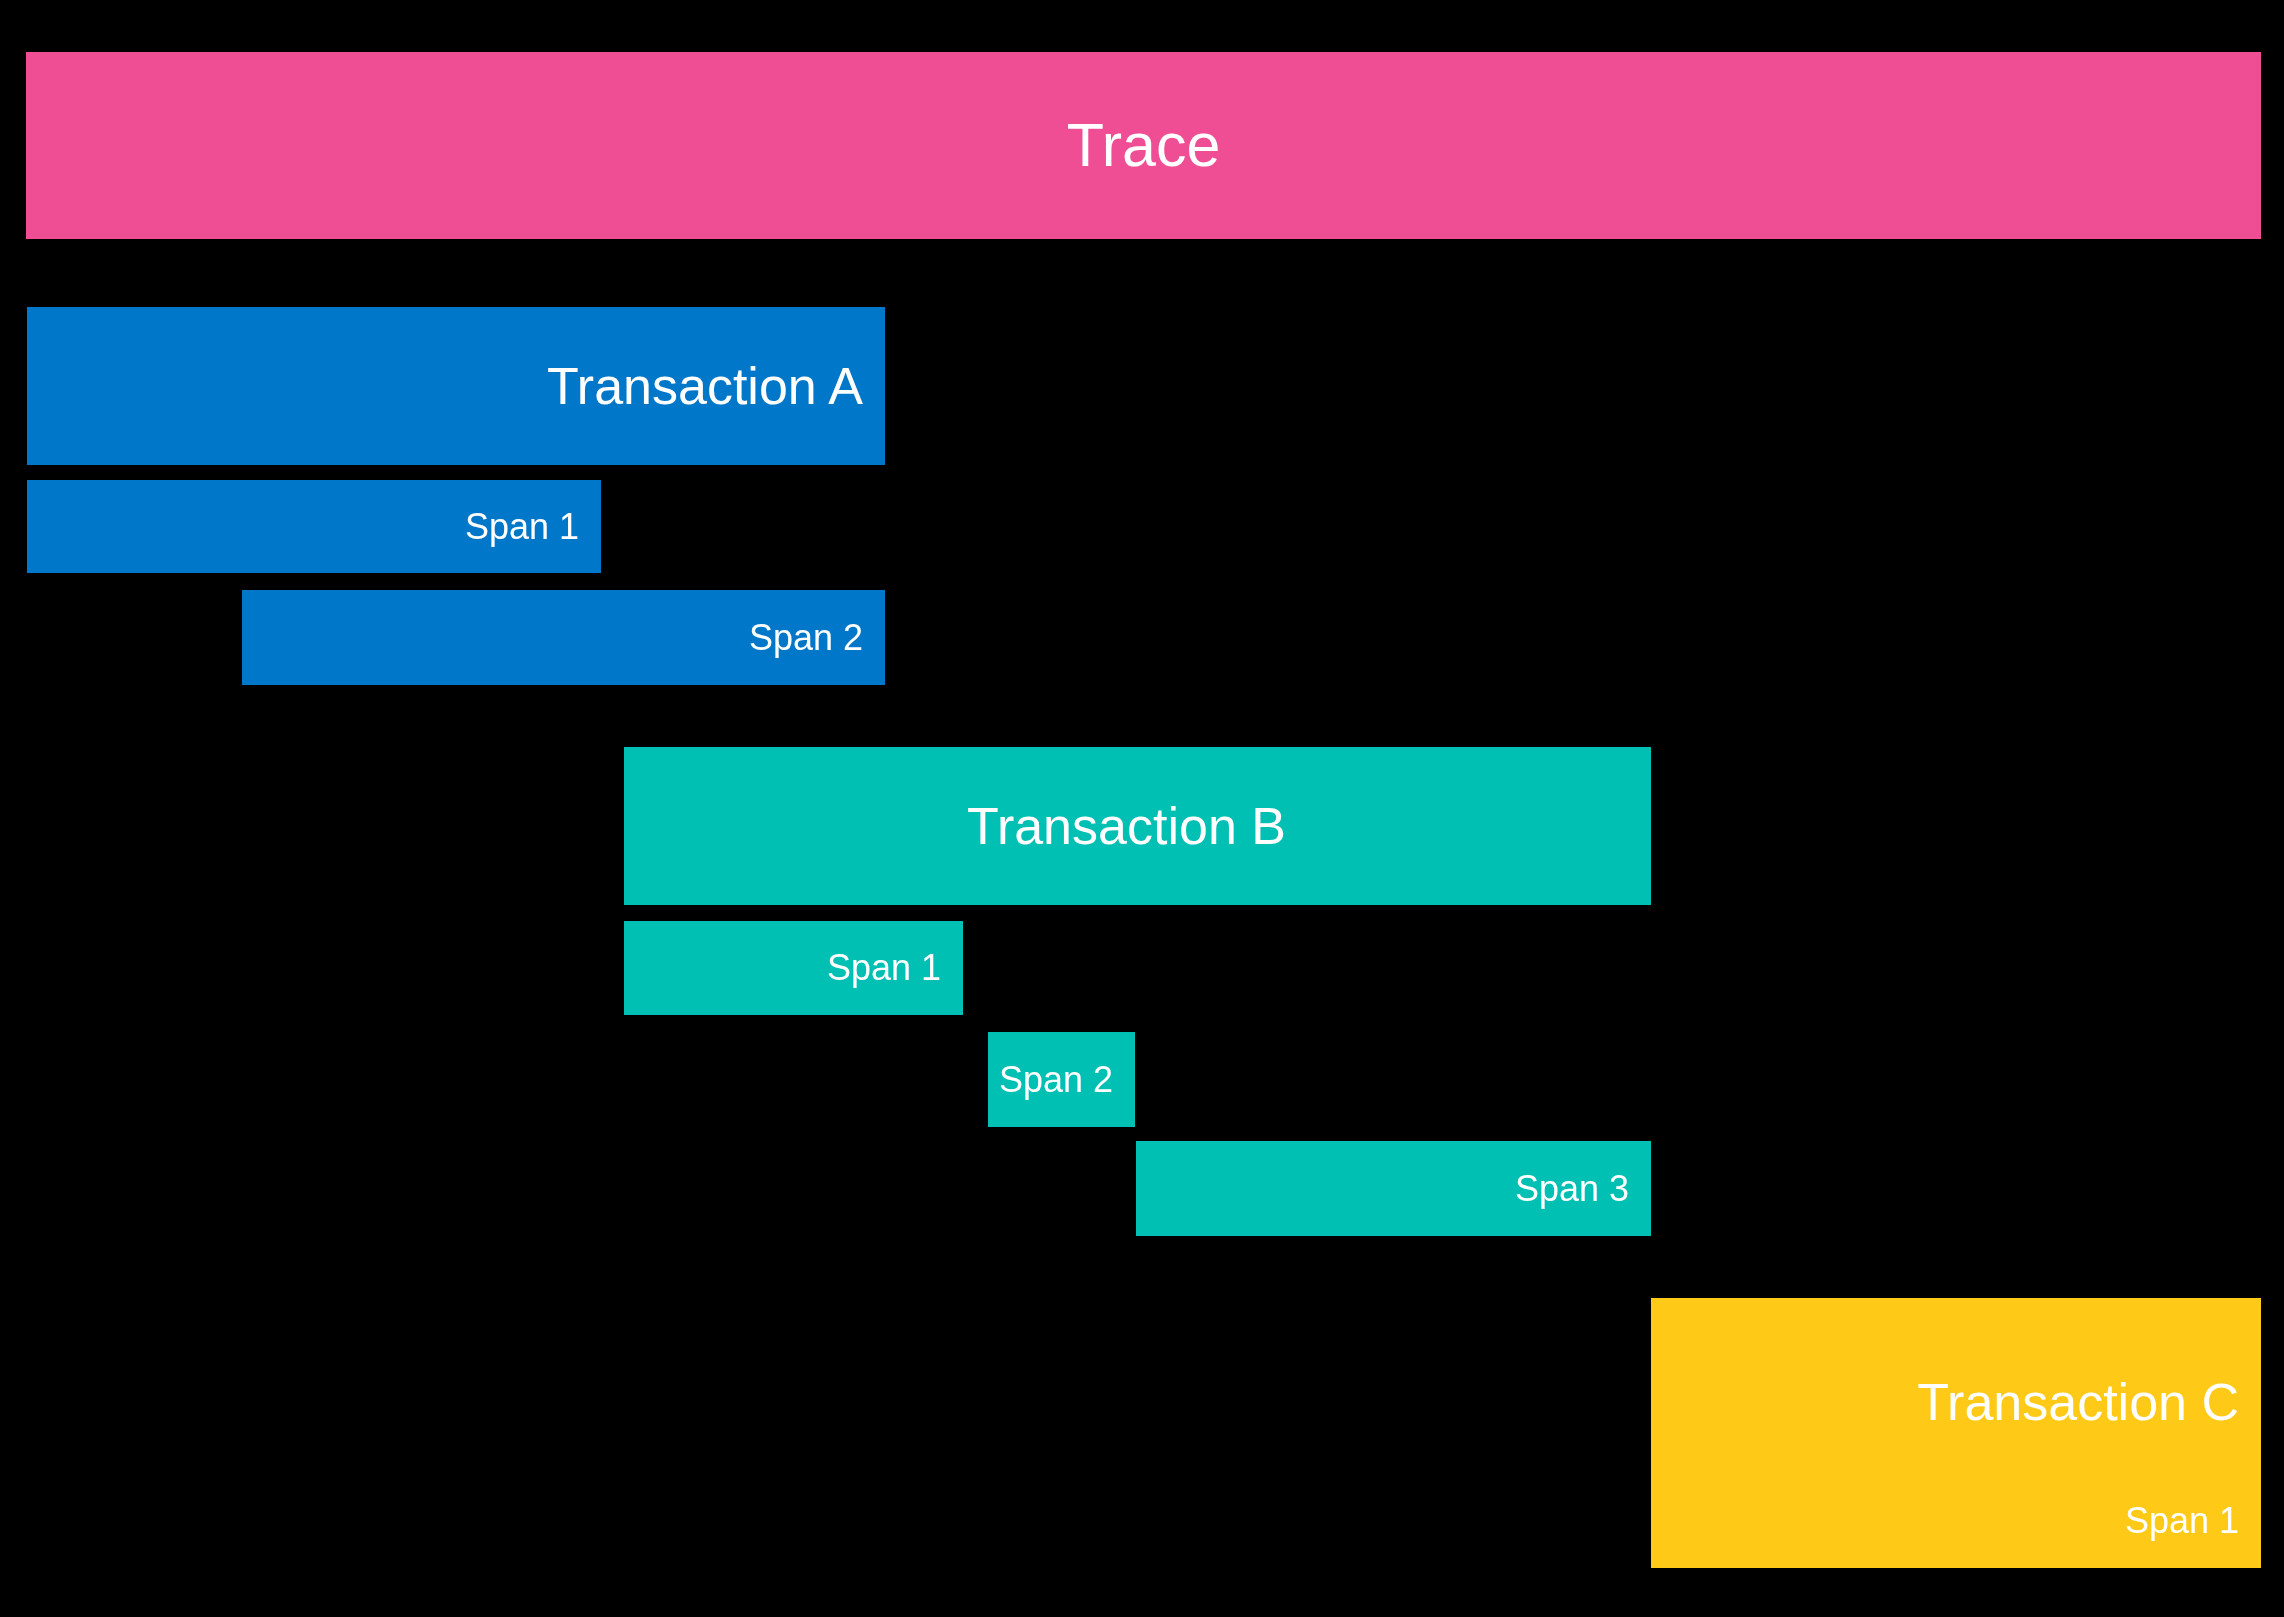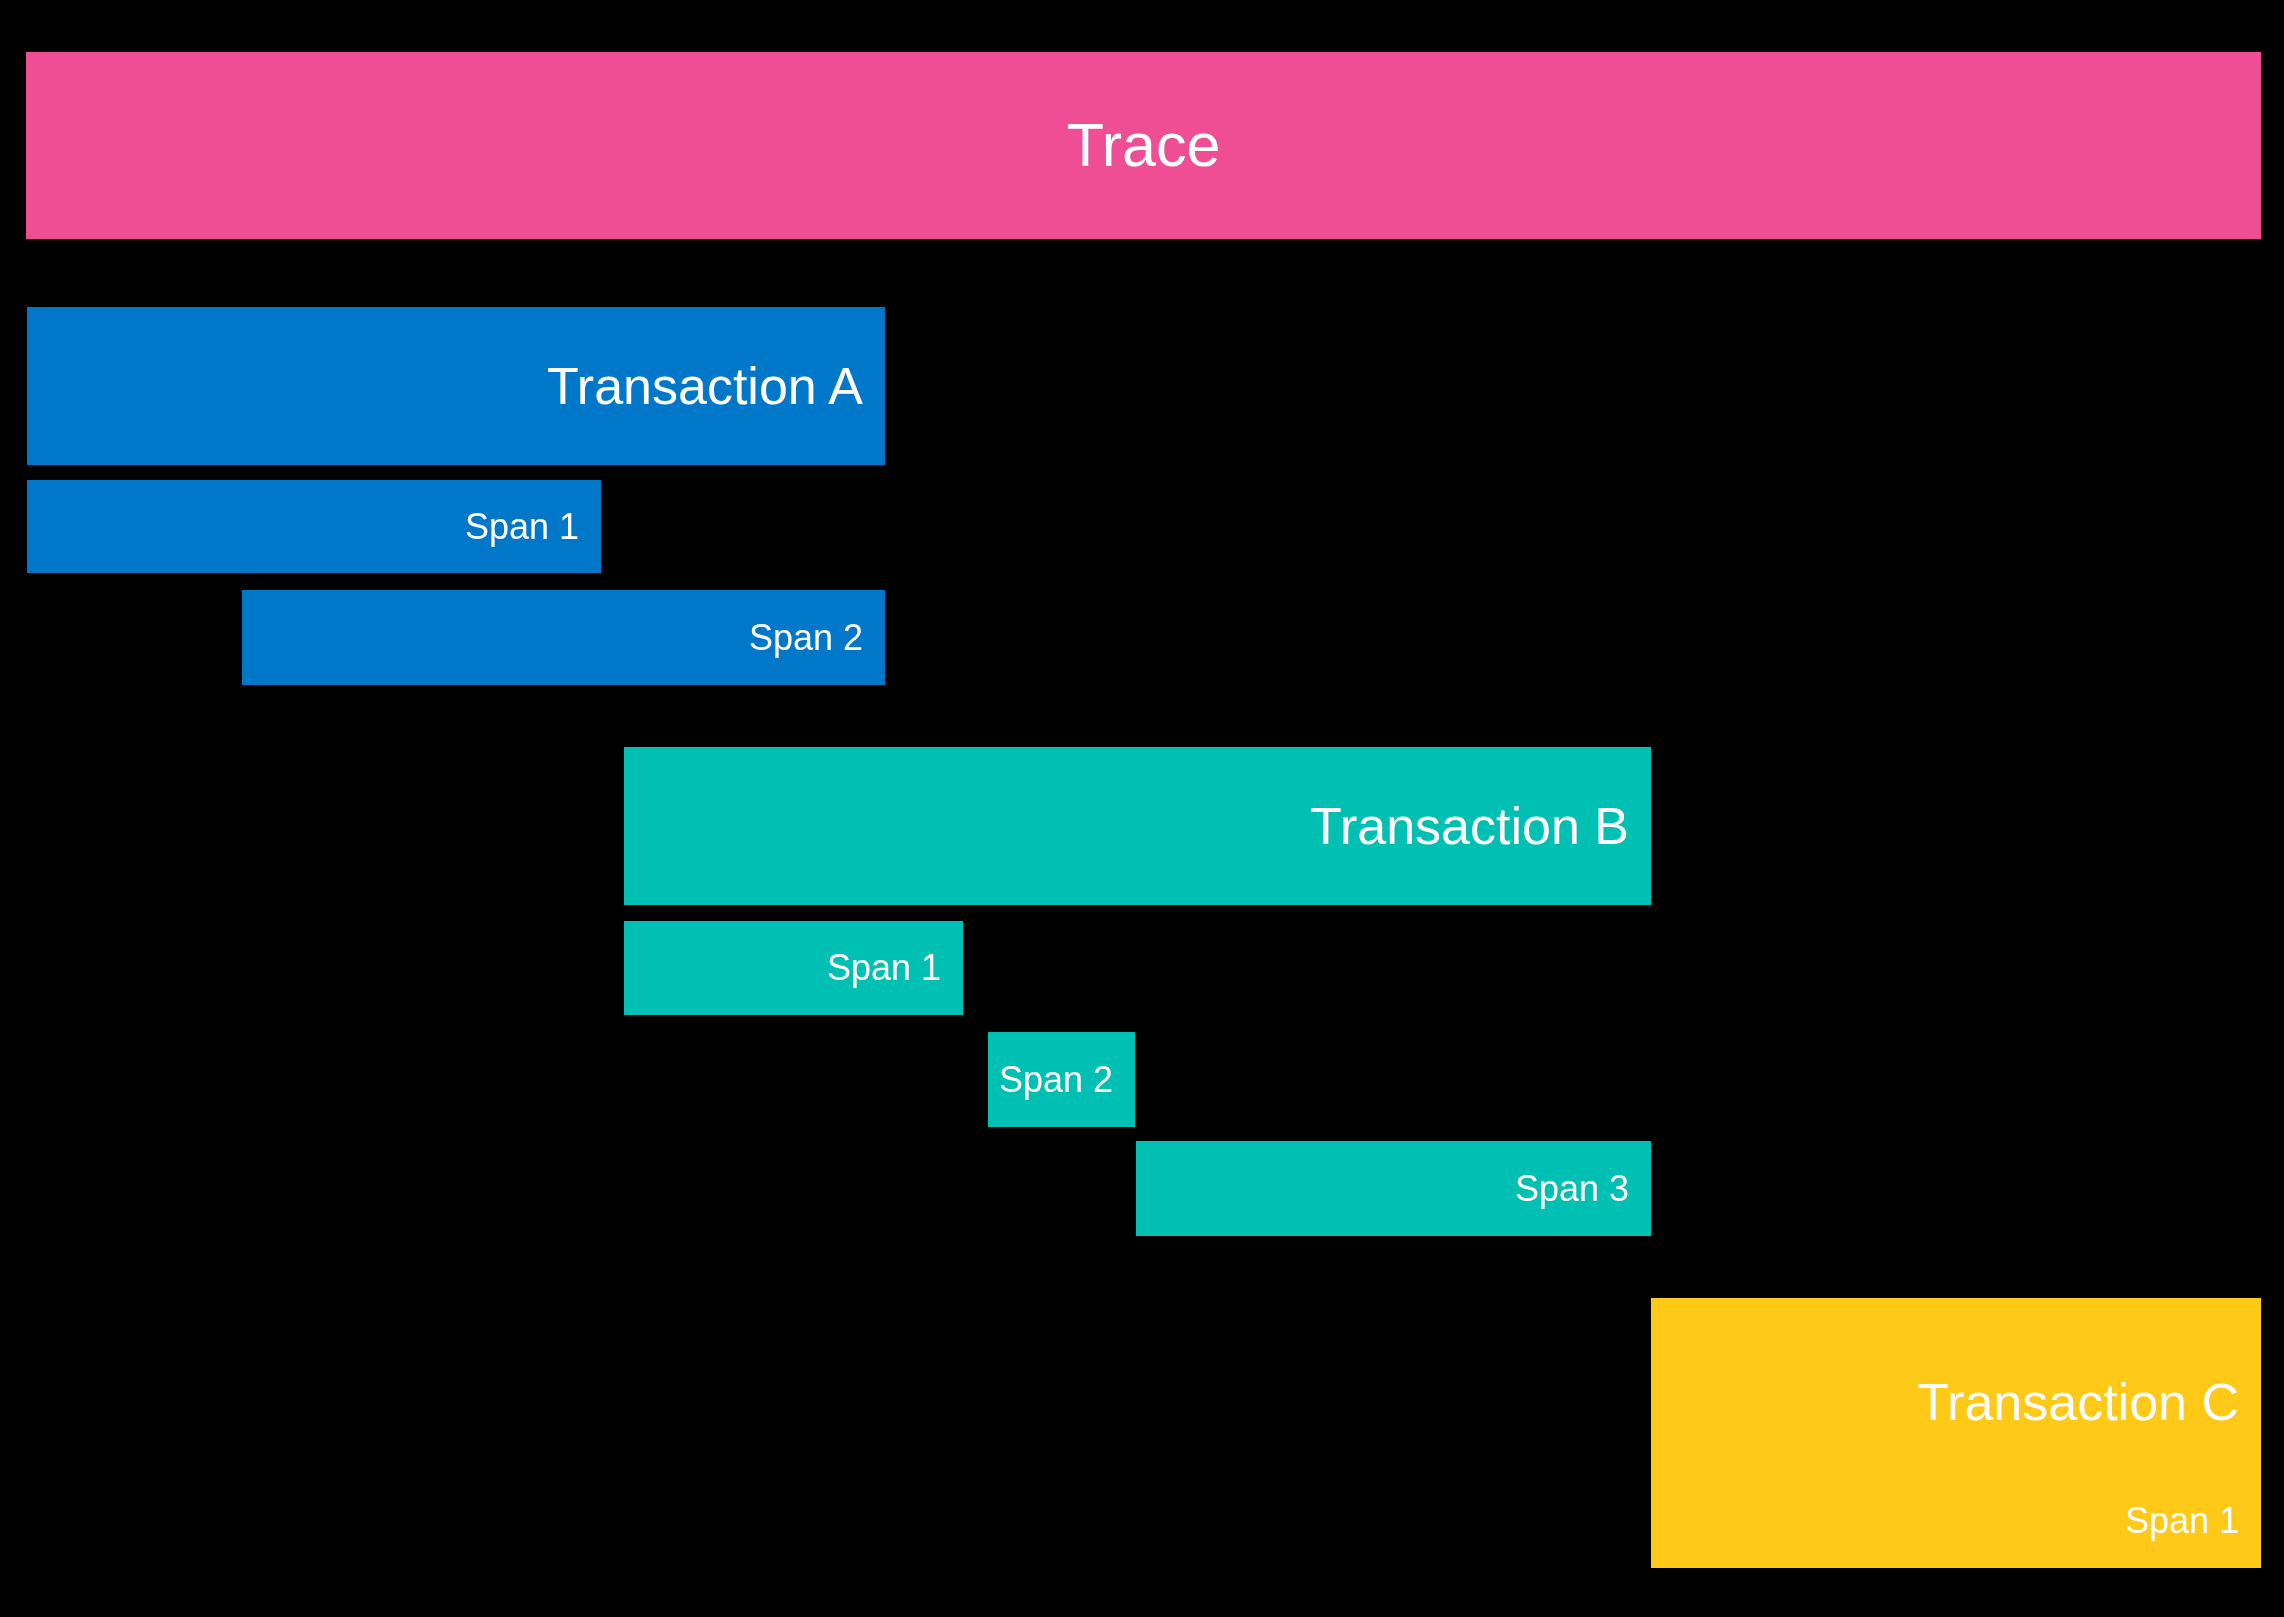--- a/index.html
+++ b/index.html
@@ -70,20 +70,21 @@
     height: 95px;
     background: #0077C8;
   }
 
   .txn-b {
     left: 624px;
     top: 747px;
     width: 1027px;
     height: 158px;
     background: #00BFB3;
+    justify-content: center;
   }
   .span-b1 {
     left: 624px;
     top: 921px;
     width: 339px;
     height: 94px;
     background: #00BFB3;
   }
   .span-b2 {
     left: 988px;

